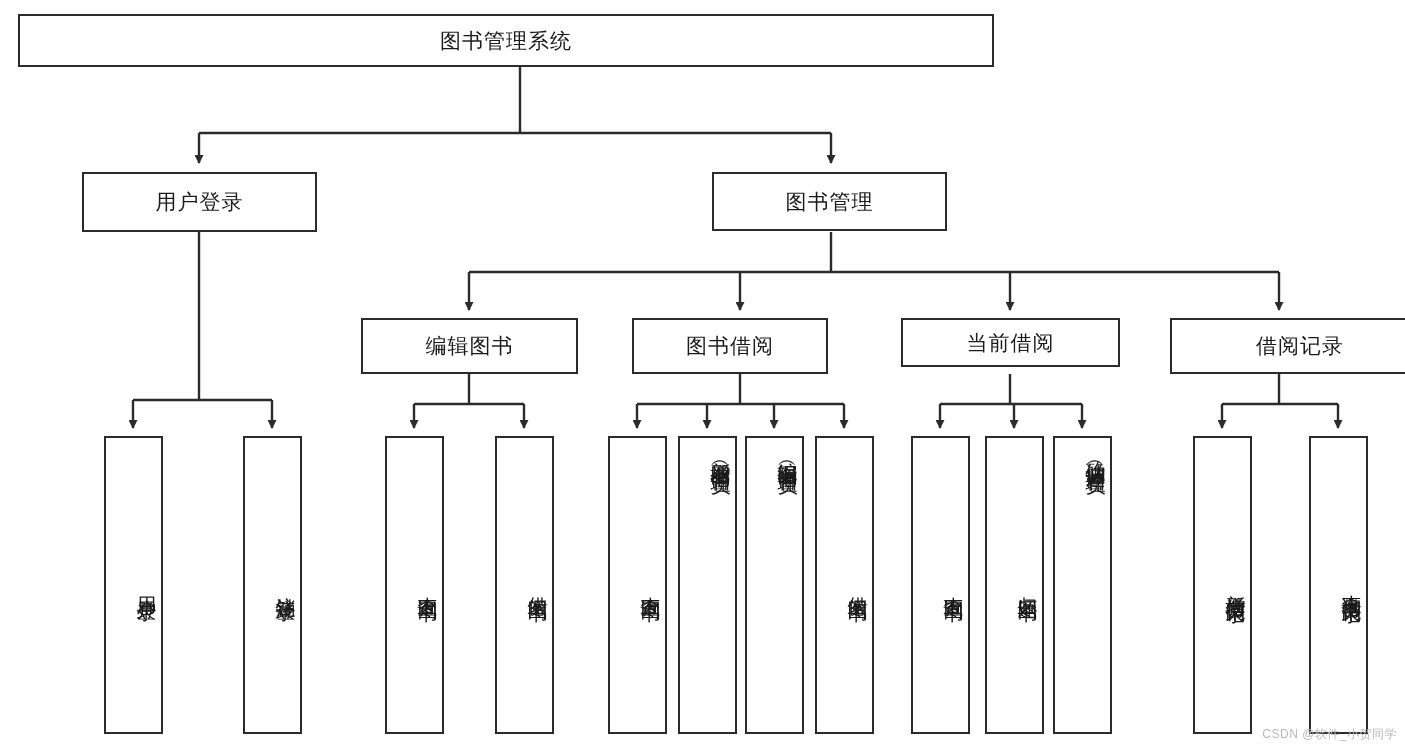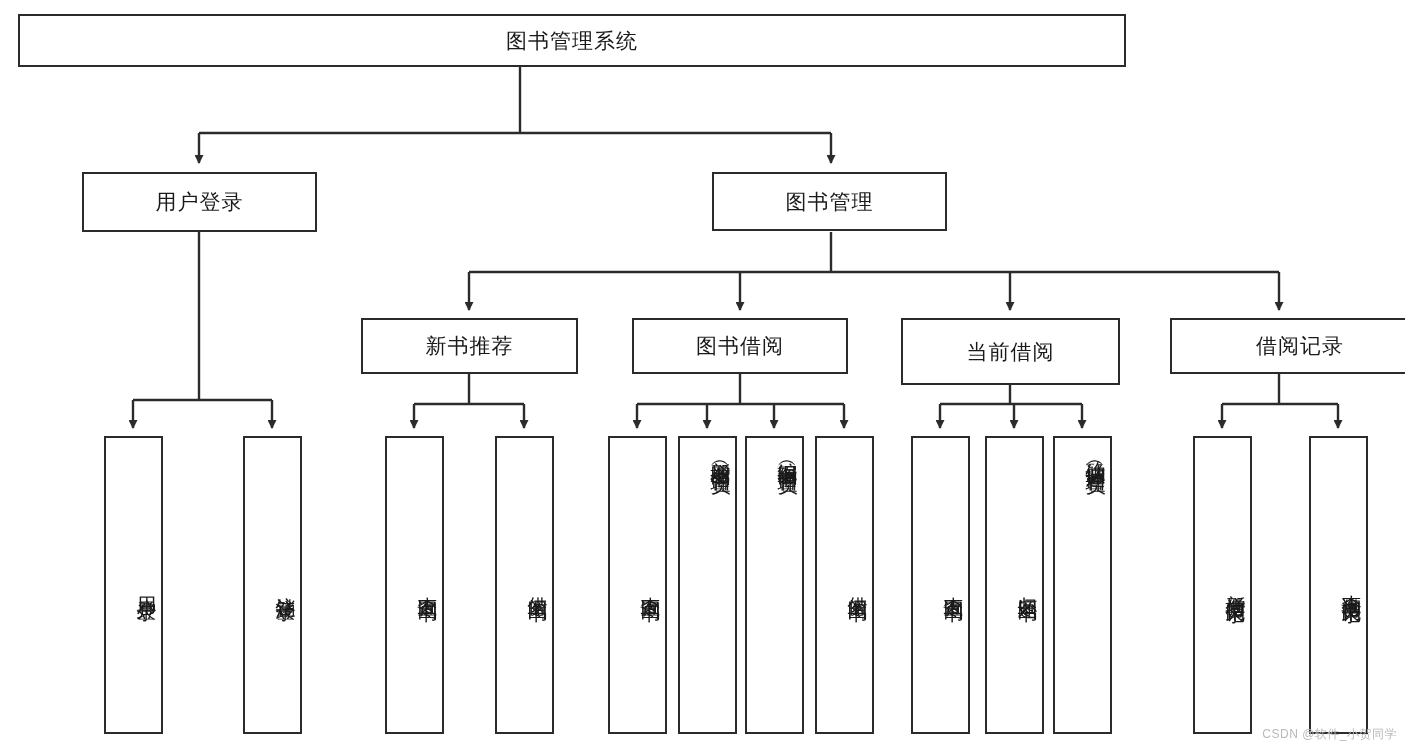--- a/index.html
+++ b/index.html
@@ -115,38 +115,38 @@
       <path d="M1014,404 L1014,428" marker-end="url(#arw)"></path>
       <path d="M1082,404 L1082,428" marker-end="url(#arw)"></path>
 
       <path d="M1279,374 L1279,404"></path>
       <path d="M1222,404 L1338,404"></path>
       <path d="M1222,404 L1222,428" marker-end="url(#arw)"></path>
       <path d="M1338,404 L1338,428" marker-end="url(#arw)"></path>
     </g>
   </svg>
 
-  <div class="node horiz" style="left:18px; top:14px; width:1108px; height:53px;">
+  <div class="node horiz" style="left:18px; top:14px; width:976px; height:53px;">
     <span>图书管理系统</span>
   </div>
 
   <div class="node horiz" style="left:82px; top:172px; width:235px; height:60px;">
     <span>用户登录</span>
   </div>
   <div class="node horiz" style="left:712px; top:172px; width:235px; height:59px;">
     <span>图书管理</span>
   </div>
 
   <div class="node horiz" style="left:361px; top:318px; width:217px; height:56px;">
-    <span>新书推荐</span>
+    <span>编辑图书</span>
   </div>
-  <div class="node horiz" style="left:632px; top:318px; width:216px; height:56px;">
+  <div class="node horiz" style="left:632px; top:318px; width:196px; height:56px;">
     <span>图书借阅</span>
   </div>
-  <div class="node horiz" style="left:901px; top:318px; width:219px; height:67px;">
+  <div class="node horiz" style="left:901px; top:318px; width:219px; height:49px;">
     <span>当前借阅</span>
   </div>
   <div class="node horiz" style="left:1170px; top:318px; width:260px; height:56px;text-align:right;">
     <span>借阅记录</span>
   </div>
 
   <div class="node vert" style="left:104px; top:436px; width:59px; height:298px; justify-content:center;">
     <span class="vtext">用户登录</span>
   </div>
   <div class="node vert" style="left:243px; top:436px; width:59px; height:298px; justify-content:center;">

